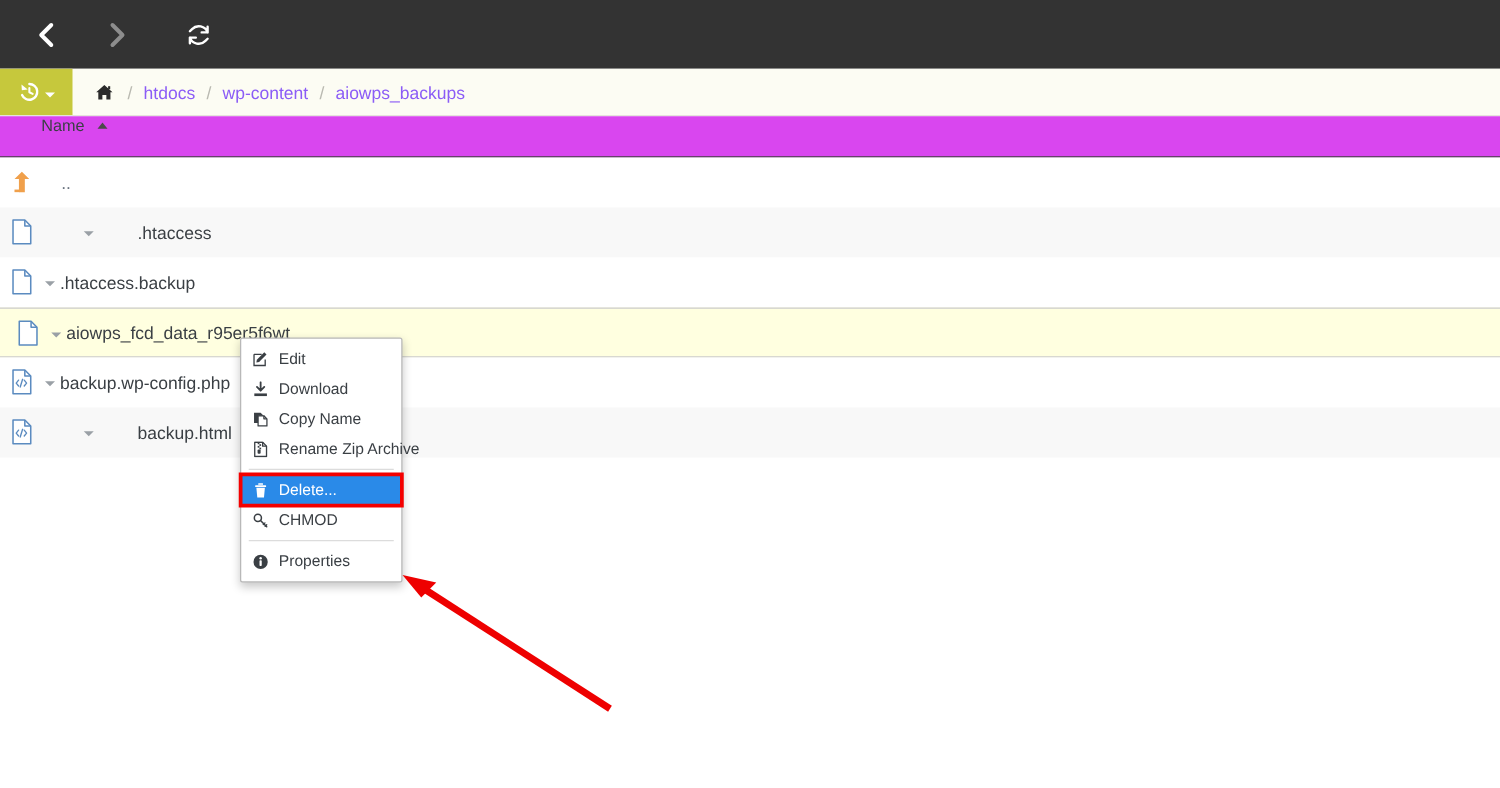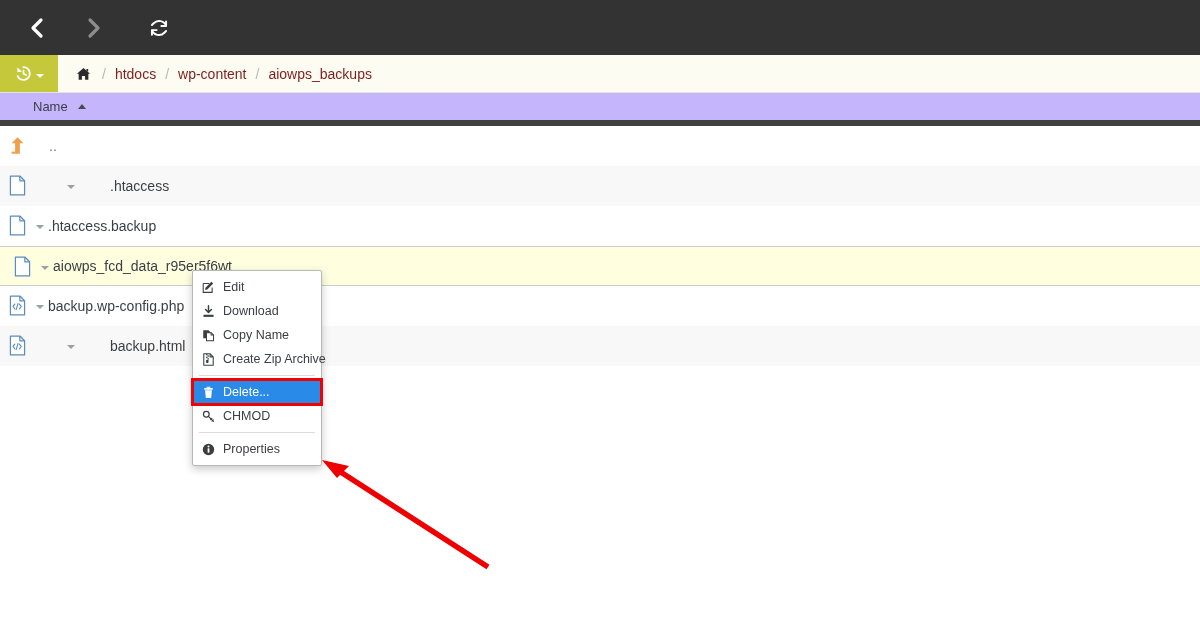--- a/index.html
+++ b/index.html
@@ -68,31 +68,31 @@
     gap: 0;
     font-size: 14px;
     color: #4a4a4a;
   }
   .crumb-home { margin-right: 2px; display:flex; align-items:center; }
   .crumb-sep {
     color: #b9b9b0;
     padding: 0 9px;
   }
   .crumb-link {
-    color: #7f1d1d;
+    color: #8b5cf6;
     text-decoration: none;
   }
 
   
   .colhead {
     height: 33px;
-    background: #c4b5fd;
-    border-bottom: 6px solid #404040;
-    display: flex;
-    align-items: center;
+    background: #d946ef;
+    border-bottom: 1px solid #404040;
+    display: flex;
+    align-items: flex-start;
     padding-left: 33px;
     box-sizing: border-box;
   }
   .colhead-name {
     font-size: 13px;
     color: #3a3f44;
     font-weight: 400;
   }
   .sort-asc {
     display: inline-block;
@@ -366,21 +366,21 @@
       <svg width="13" height="13" viewBox="0 0 16 16">
         <path d="M2.2 1 L10 1 L13.8 4.8 L13.8 15 L2.2 15 Z" fill="#ffffff" stroke="#3a3f44" stroke-width="1.3" stroke-linejoin="round"></path>
         <path d="M10 1 L10 4.8 L13.8 4.8" fill="none" stroke="#3a3f44" stroke-width="1.3" stroke-linejoin="round"></path>
         <rect x="5.1" y="1.2" width="1.7" height="1.7" fill="#3a3f44"></rect>
         <rect x="6.8" y="2.9" width="1.7" height="1.7" fill="#3a3f44"></rect>
         <rect x="5.1" y="4.6" width="1.7" height="1.7" fill="#3a3f44"></rect>
         <rect x="6.8" y="6.3" width="1.7" height="1.7" fill="#3a3f44"></rect>
         <rect x="5.0" y="8.2" width="3.0" height="4.2" rx="1" fill="#3a3f44"></rect>
       </svg>
     </span>
-    <span class="mi-label">Create Zip Archive</span>
+    <span class="mi-label">Rename Zip Archive</span>
   </div>
 
   <div class="mi-sep"></div>
 
 
 
 
   <div class="mi active">
     <span class="mi-icon">
       <svg width="13" height="13" viewBox="0 0 16 16">

